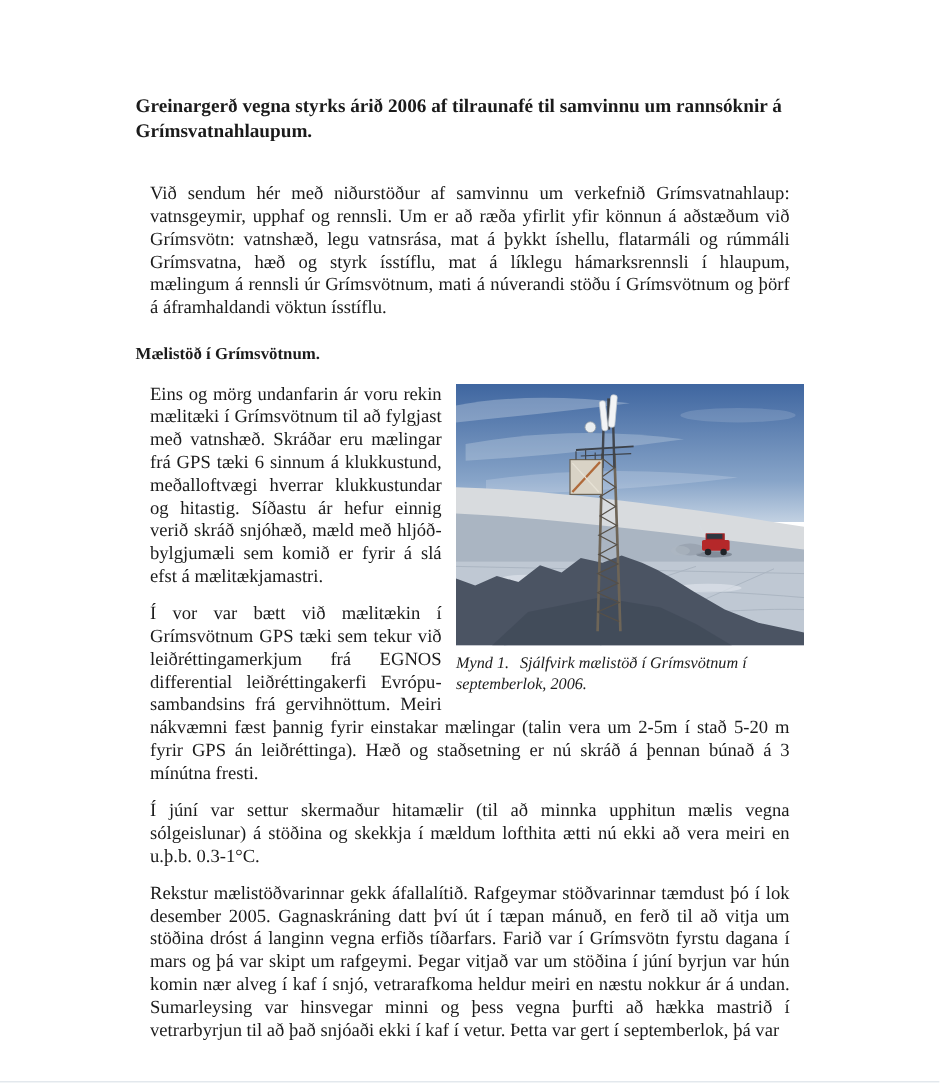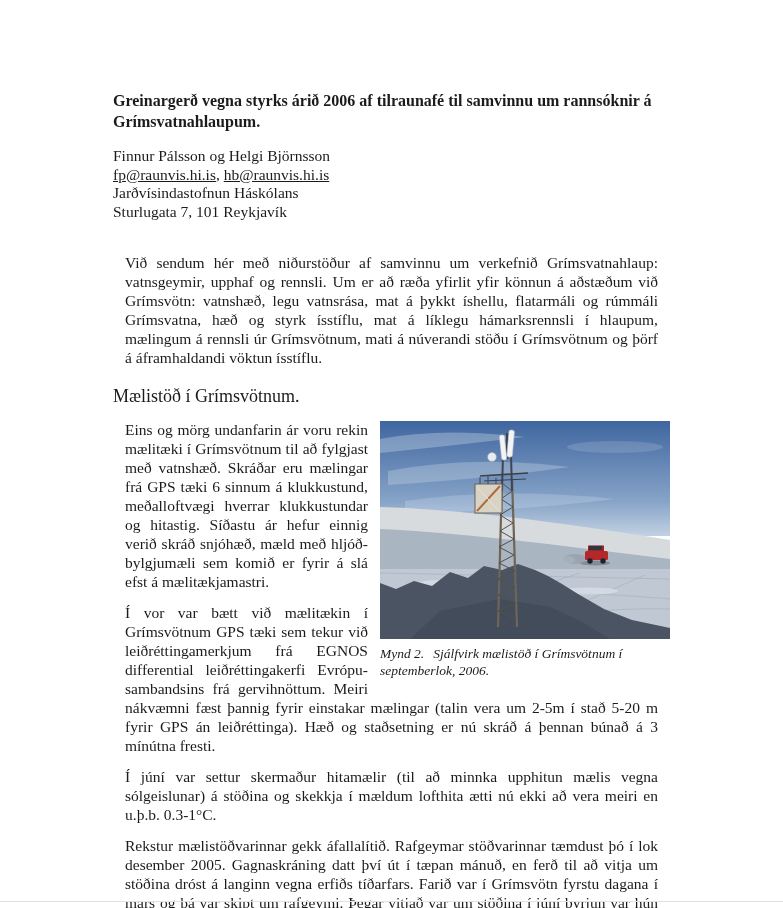--- a/index.html
+++ b/index.html
@@ -11,21 +11,21 @@
     overflow: hidden;
     font-family: "Liberation Serif", serif;
     color: #1b1b1b;
   }
   .page {
     position: absolute;
     top: 0; left: 0;
     width: 783px;
     height: 908px;
     overflow: hidden;
-    padding: 12px 113px;
+    padding: 0 113px;
     box-sizing: border-box;
   }
   .doc-title {
     margin: 78px 0 0 0;
     font-size: 16px;
     line-height: 21px;
     font-weight: bold;
   }
   .address-block {
     margin-top: 15px;
@@ -38,23 +38,23 @@
   }
   .body-text {
     margin: 12px;
     font-size: 15.5px;
     line-height: 19px;
     text-align: justify;
   }
   .intro { margin-top: 32px; }
   .section-heading {
     margin: 20px 0 0 0;
-    font-size: 18px;
+    font-size: 14px;
     line-height: 19px;
-    font-weight: normal;
+    font-weight: bold;
   }
   .wrap-section { margin-top: 14px; }
   .figure-box {
     float: right;
     width: 290px;
     margin: 1px 0 0 12px;
   }
   .photo {
     width: 290px;
     height: 218px;
@@ -80,26 +80,20 @@
   }
   .clearfix::after { content: ""; display: block; clear: both; }
 </style>
 </head>
 <body>
 
 <div class="page">
 
   <h1 class="doc-title">Greinargerð vegna styrks árið 2006 af tilraunafé til samvinnu um rannsóknir á Grímsvatnahlaupum.</h1>
 
-  <div class="address-block">
-    <div>Finnur Pálsson og Helgi Björnsson</div>
-    <div class="email-line"><a href="#">fp@raunvis.hi.is</a><span>, </span><a href="#">hb@raunvis.hi.is</a></div>
-    <div>Jarðvísindastofnun Háskólans</div>
-    <div>Sturlugata 7, 101 Reykjavík</div>
-  </div>
 
   <p class="body-text intro">Við sendum hér með niðurstöður af samvinnu um verkefnið Grímsvatnahlaup: vatnsgeymir, upphaf og rennsli.  Um er að ræða yfirlit yfir könnun á aðstæðum við Grímsvötn: vatnshæð, legu vatnsrása, mat á þykkt íshellu, flatarmáli og rúmmáli Grímsvatna, hæð og styrk ísstíflu, mat á líklegu hámarksrennsli í hlaupum, mælingum á rennsli úr Grímsvötnum, mati á núverandi stöðu í Grímsvötnum og þörf á áframhaldandi vöktun ísstíflu.</p>
 
   <h2 class="section-heading">Mælistöð í Grímsvötnum.</h2>
 
   <div class="wrap-section clearfix">
 
     <figure class="figure-box" style="margin-top:1px; margin-bottom:0;">
       <div class="photo">
         <svg viewBox="0 0 290 218" width="290" height="218" xmlns="http://www.w3.org/2000/svg">
@@ -181,21 +175,21 @@
             <rect x="6" y="-3" width="16" height="7" rx="1" fill="#9e2326"></rect>
             <rect x="7" y="-2" width="13" height="4" fill="#2e3640"></rect>
             <rect x="5" y="-4.2" width="17" height="1.6" fill="#d8dde2"></rect>
             <rect x="3" y="3" width="23" height="9" rx="1.5" fill="#b5282a"></rect>
             <circle cx="8" cy="13" r="2.7" fill="#1f2328"></circle>
             <circle cx="21" cy="13" r="2.7" fill="#1f2328"></circle>
           </g>
         </svg>
       </div>
       <figcaption class="caption">
-        <span class="cap-label">Mynd 2.</span><span>Sjálfvirk mælistöð í Grímsvötnum í septemberlok, 2006.</span>
+        <span class="cap-label">Mynd 1.</span><span>Sjálfvirk mælistöð í Grímsvötnum í septemberlok, 2006.</span>
       </figcaption>
     </figure>
 
     <p class="body-text">Eins og mörg undanfarin ár voru rekin mælitæki í Grímsvötnum til að fylgjast með vatnshæð.  Skráðar eru mælingar frá GPS tæki 6 sinnum á klukkustund, meðalloftvægi hverrar klukkustundar og hitastig.  Síðastu ár hefur einnig verið skráð snjóhæð, mæld með hljóð-bylgjumæli sem komið er fyrir á slá efst á mælitækjamastri.</p>
     <p class="body-text">Í vor var bætt við mælitækin í Grímsvötnum GPS tæki sem tekur við leiðréttingamerkjum frá EGNOS differential leiðréttingakerfi Evrópu-sambandsins frá gervihnöttum.  Meiri nákvæmni fæst þannig fyrir einstakar mælingar (talin vera um 2-5m í stað 5-20 m fyrir GPS án leiðréttinga).  Hæð og staðsetning er nú skráð á þennan búnað á 3 mínútna fresti.</p>
     <p class="body-text">Í júní var settur skermaður hitamælir (til að minnka upphitun mælis vegna sólgeislunar) á stöðina og skekkja í mældum lofthita ætti nú ekki að vera meiri en u.þ.b. 0.3-1°C.</p>
     <p class="body-text">Rekstur mælistöðvarinnar gekk áfallalítið.  Rafgeymar stöðvarinnar tæmdust þó í lok desember 2005. Gagnaskráning datt því út í tæpan mánuð, en ferð til að vitja um stöðina dróst á langinn vegna erfiðs tíðarfars.  Farið var í Grímsvötn fyrstu dagana í mars og þá var skipt um rafgeymi.  Þegar vitjað var um stöðina í júní byrjun var hún komin nær alveg í kaf í snjó, vetrarafkoma heldur meiri en næstu nokkur ár á undan. Sumarleysing var hinsvegar minni og þess vegna þurfti að hækka mastrið í vetrarbyrjun til að það snjóaði ekki í kaf í vetur.  Þetta var gert í septemberlok, þá var</p>
 
   </div>
 </div>

